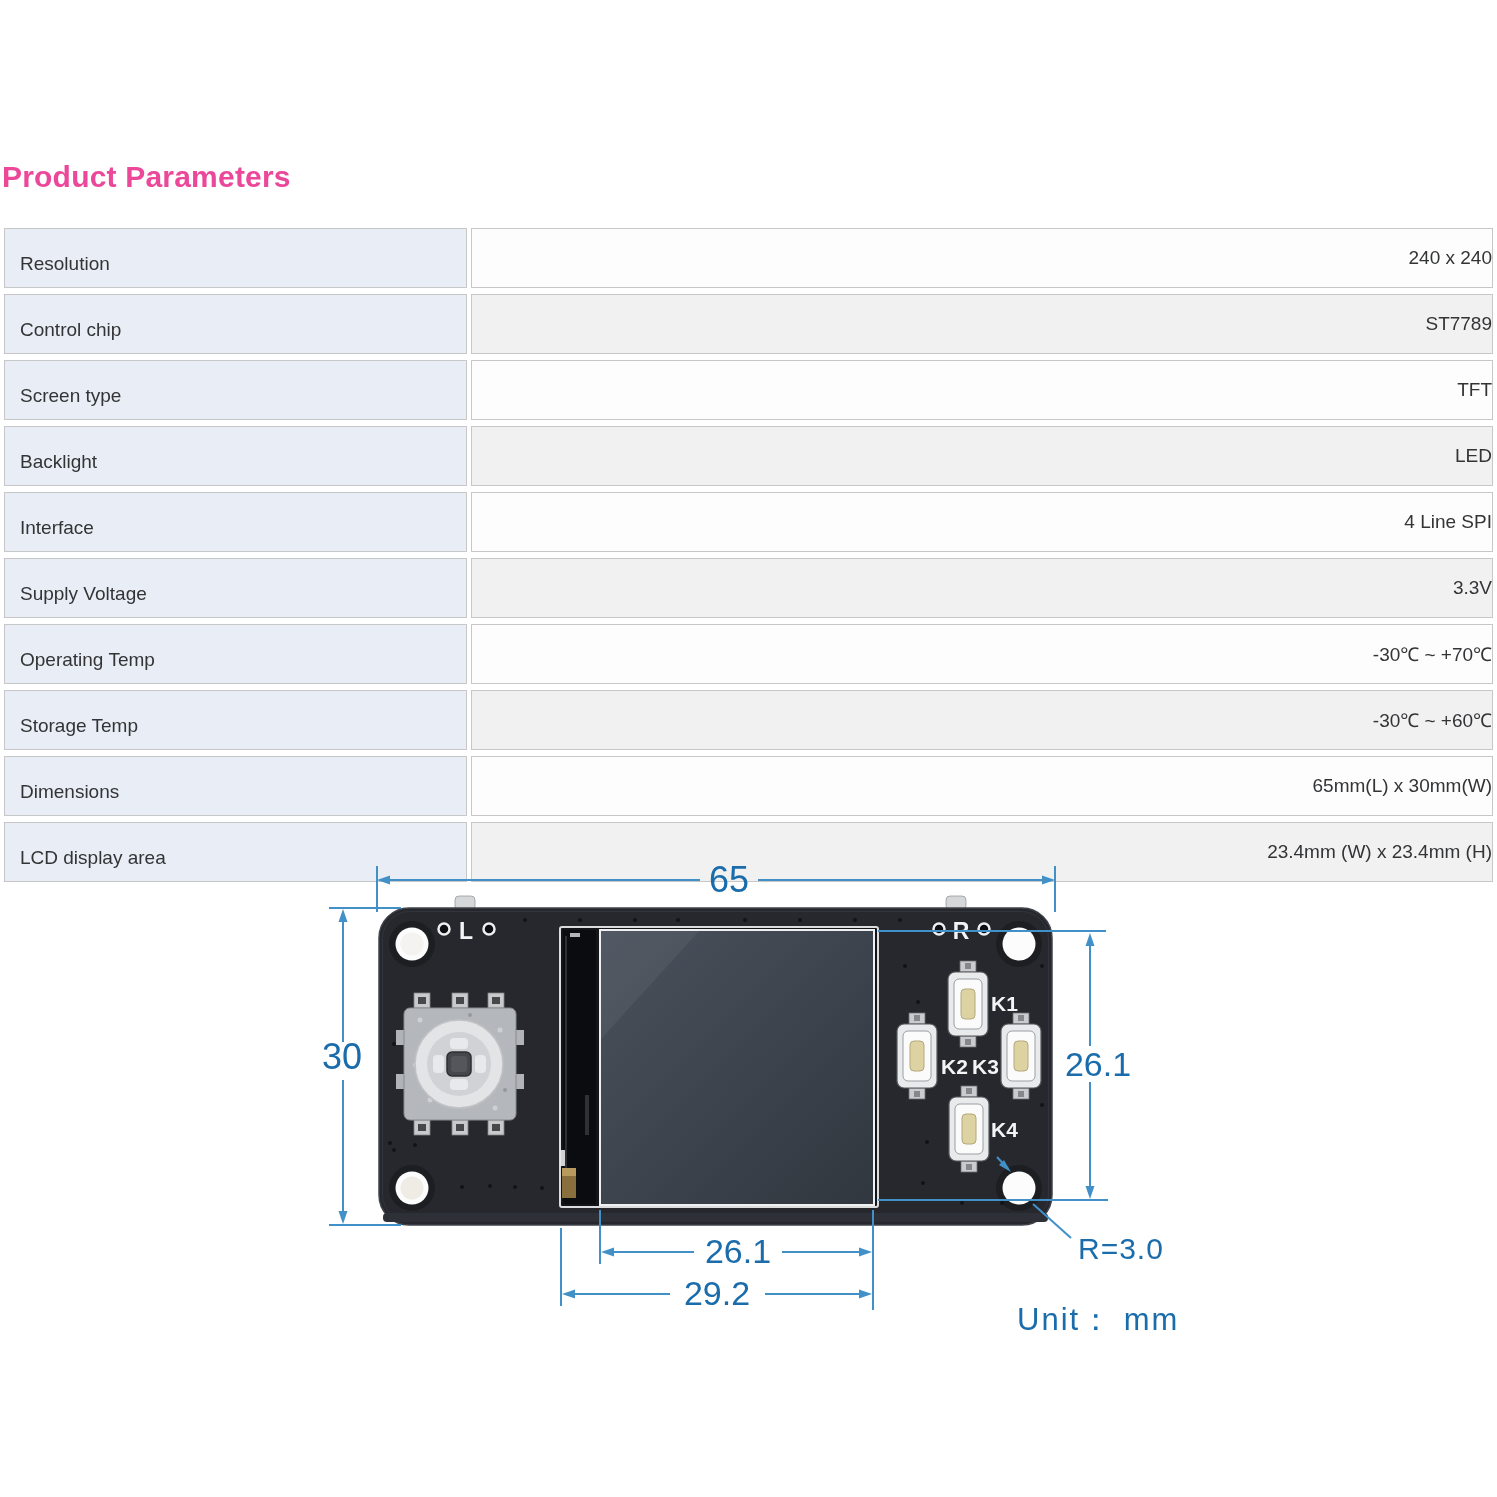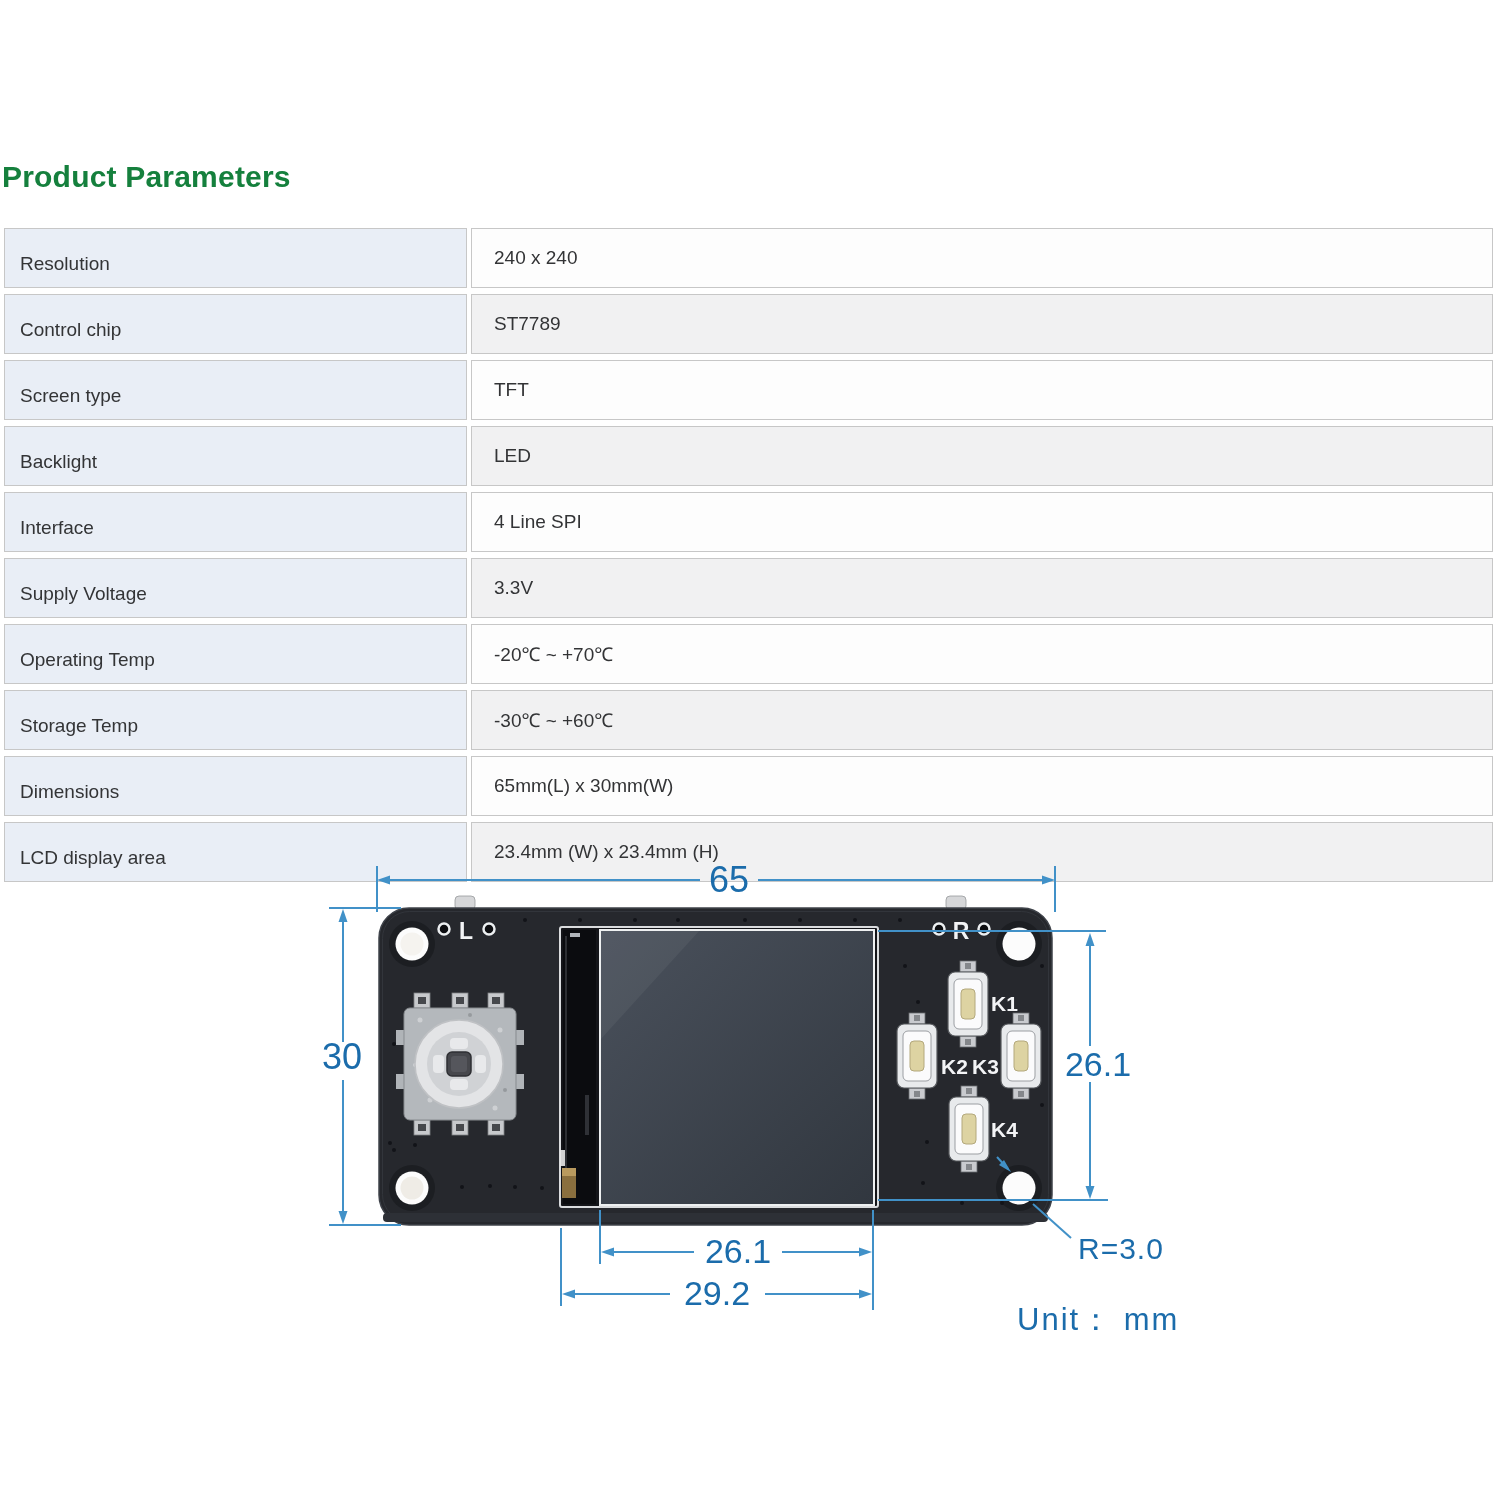--- a/index.html
+++ b/index.html
@@ -3,32 +3,32 @@
 <meta charset="utf-8">
 <style>
   html,body{margin:0;padding:0;}
   body{
     width:1497px;height:1497px;background:#ffffff;position:relative;overflow:hidden;
     font-family:"Liberation Sans",sans-serif;
   }
   .page{padding-top:160px;}
   h1.title{
     margin:0 0 0 2px;font-size:30px;line-height:34px;font-weight:700;
-    color:#15803d;letter-spacing:.2px;
+    color:#ec4899;letter-spacing:.2px;
   }
   table.specs{
     margin-top:28px;width:1497px;table-layout:fixed;
     border-collapse:separate;border-spacing:4px 6px;
   }
   table.specs td{
     border:1px solid #c7c7c7;height:46px;font-size:19px;color:#333436;
     vertical-align:middle;white-space:nowrap;overflow:hidden;
   }
   td.label{width:446px;padding:12px 0 0 15px;background:#e9eef6;}
-  td.value{padding:0 0 0 22px;background:#fdfdfd;}
+  td.value{padding:0 0 0 22px;background:#fdfdfd;text-align:right;}
   tr:nth-child(even) td.value{background:#f1f1f2;}
   svg.diagram{position:absolute;left:0;top:0;pointer-events:none;}
   .dim-text{fill:#1b6cab;font-family:"Liberation Sans",sans-serif;}
   .silk{fill:#f3f4f6;font-family:"Liberation Sans",sans-serif;font-weight:700;}
 </style>
 </head>
 <body>
 
 <div class="page">
   <h1 class="title">Product Parameters</h1>
@@ -54,21 +54,21 @@
         <tr>
           <td class="label">Interface</td>
           <td class="value">4 Line SPI</td>
         </tr>
         <tr>
           <td class="label">Supply Voltage</td>
           <td class="value">3.3V</td>
         </tr>
         <tr>
           <td class="label">Operating Temp</td>
-          <td class="value">-20℃ ~ +70℃</td>
+          <td class="value">-30℃ ~ +70℃</td>
         </tr>
         <tr>
           <td class="label">Storage Temp</td>
           <td class="value">-30℃ ~ +60℃</td>
         </tr>
         <tr>
           <td class="label">Dimensions</td>
           <td class="value">65mm(L) x 30mm(W)</td>
         </tr>
         <tr>

